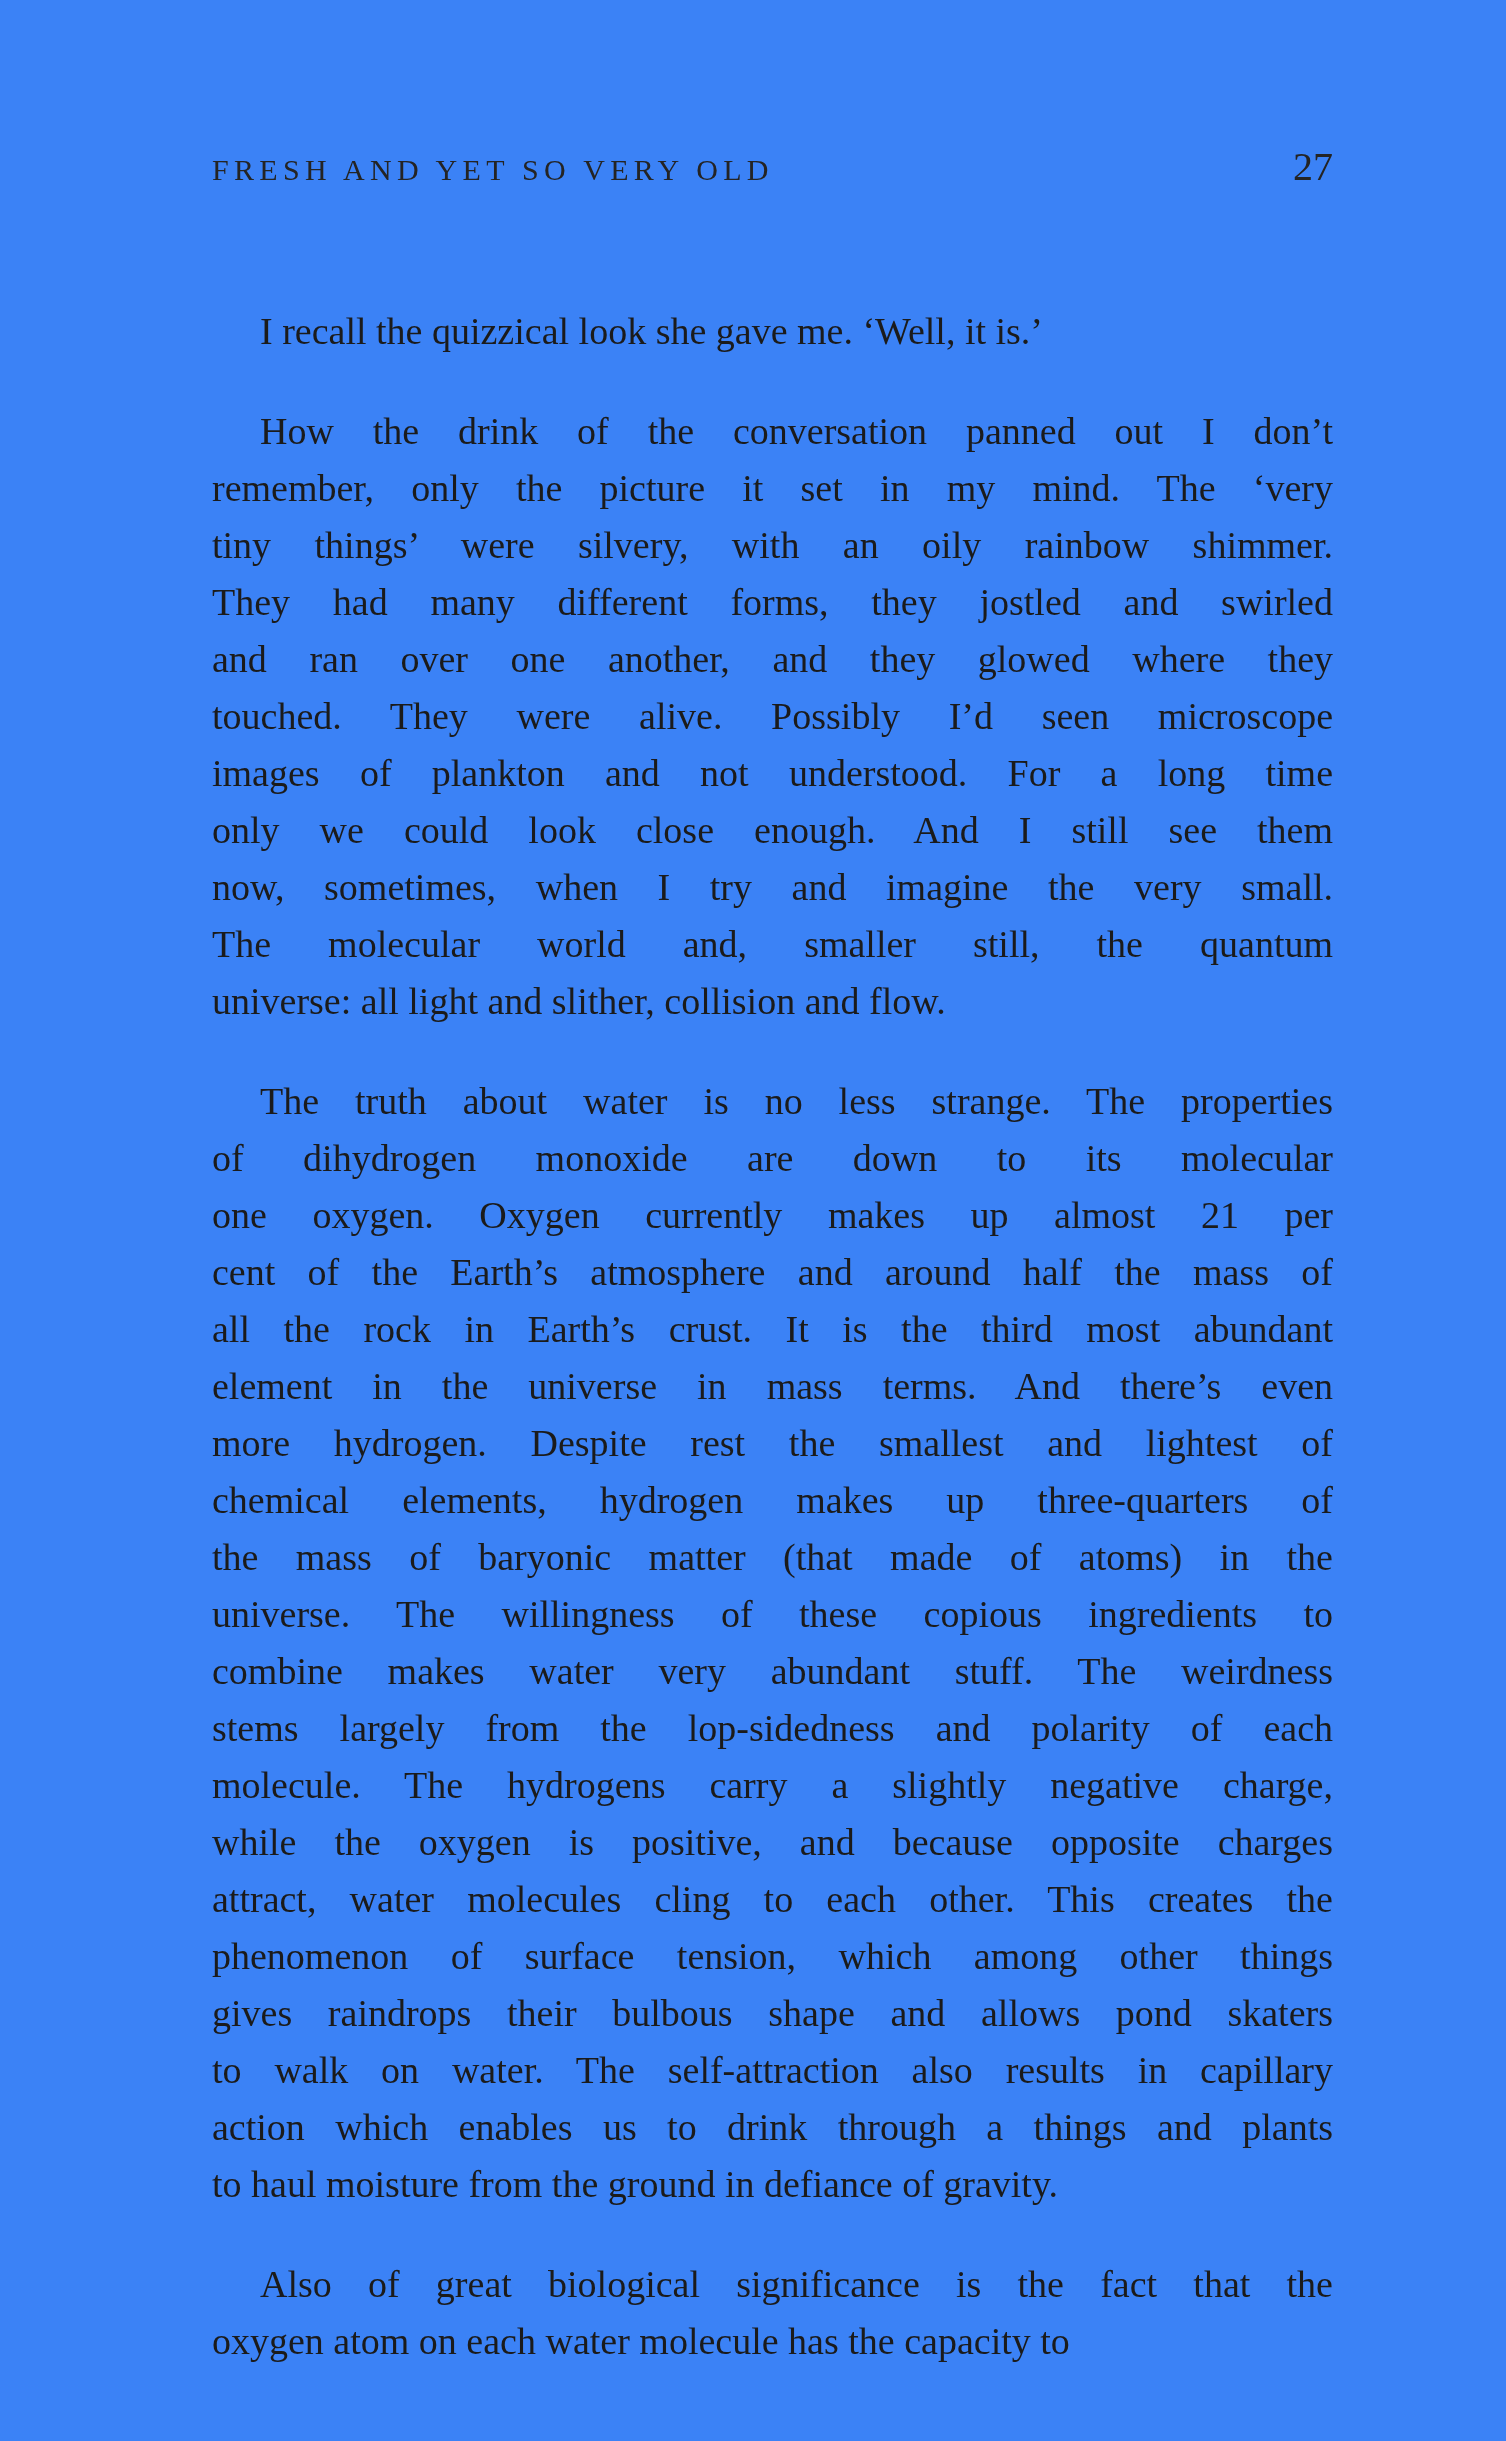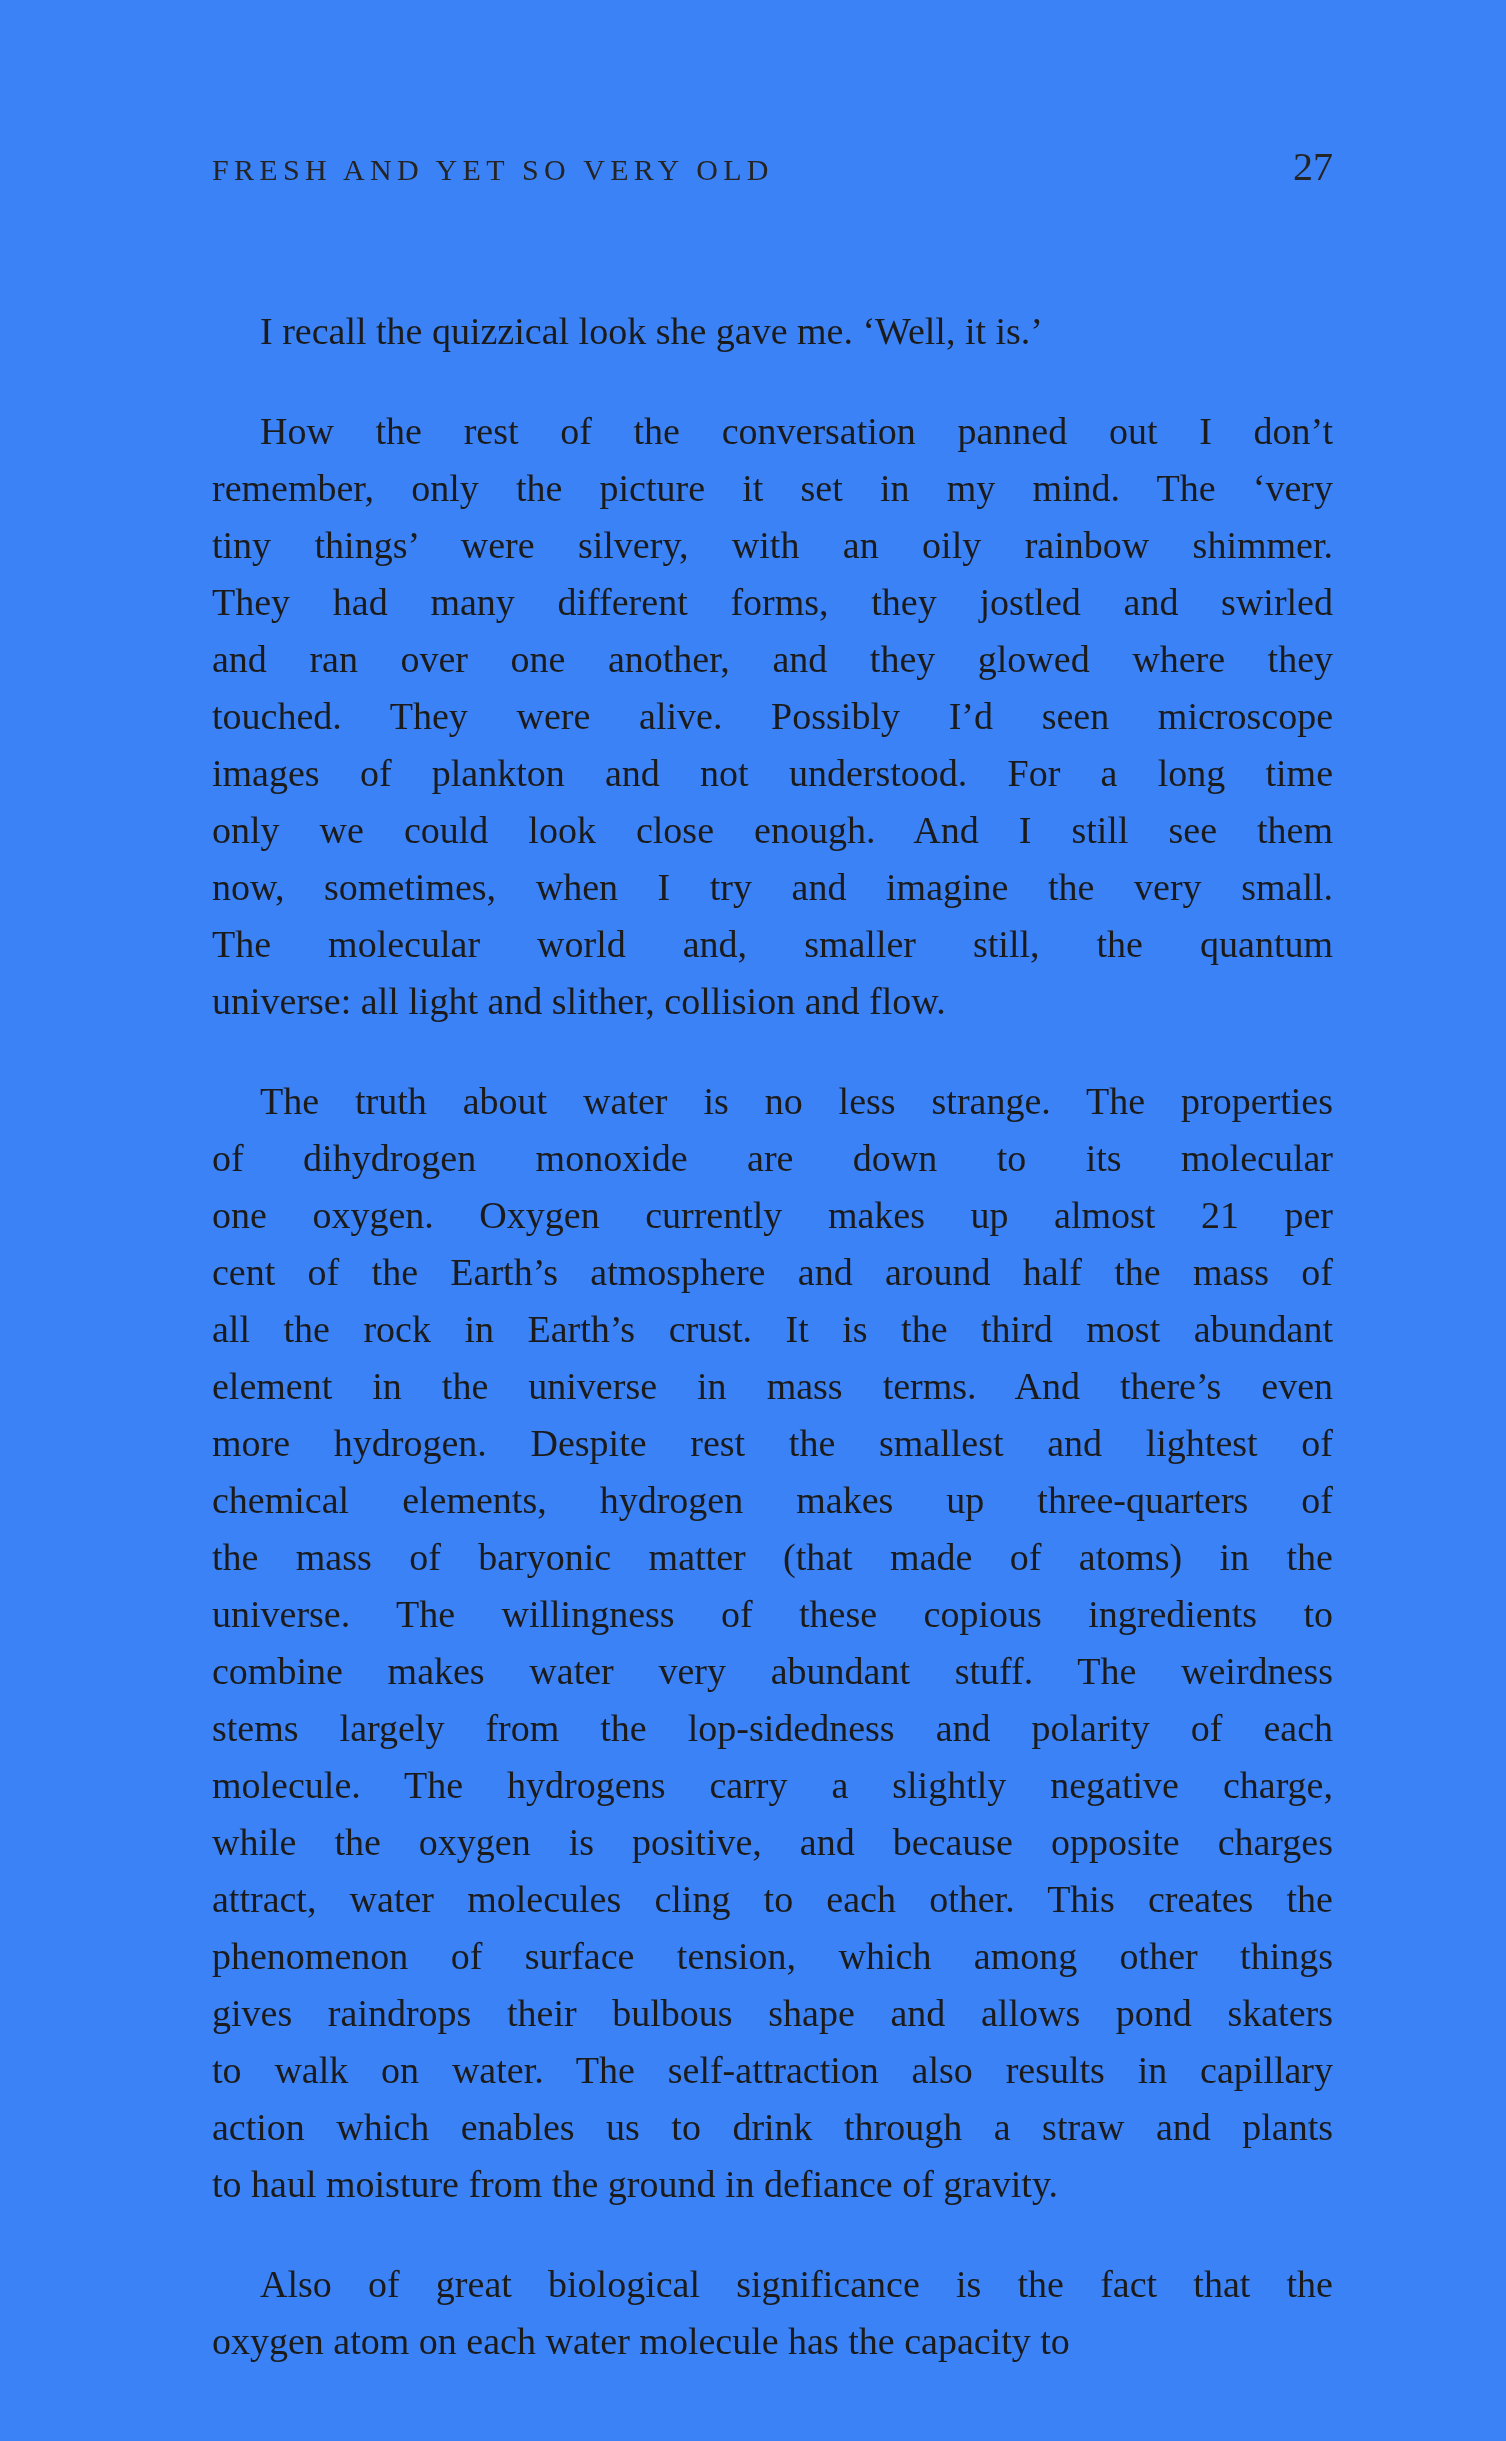--- a/index.html
+++ b/index.html
@@ -63,21 +63,21 @@
 
 <div class="page">
 
   <div class="running-head">
     <span class="head-title">FRESH AND YET SO VERY OLD</span>
     <span class="head-pagenum">27</span>
   </div>
 
   <div class="text-block" id="text-block">
       <div class="line first last">I recall the quizzical look she gave me. ‘Well, it is.’</div>
-      <div class="line first">How the rest of the conversation panned out I don’t</div>
+      <div class="line first">How the drink of the conversation panned out I don’t</div>
       <div class="line">remember, only the picture it set in my mind. The ‘very</div>
       <div class="line">tiny things’ were silvery, with an oily rainbow shimmer.</div>
       <div class="line">They had many different forms, they jostled and swirled</div>
       <div class="line">and ran over one another, and they glowed where they</div>
       <div class="line">touched. They were alive. Possibly I’d seen microscope</div>
       <div class="line">images of plankton and not understood. For a long time</div>
       <div class="line">only we could look close enough. And I still see them</div>
       <div class="line">now, sometimes, when I try and imagine the very small.</div>
       <div class="line">The molecular world and, smaller still, the quantum</div>
       <div class="line last">universe: all light and slither, collision and flow.</div>
@@ -92,20 +92,20 @@
       <div class="line">the mass of baryonic matter (that made of atoms) in the</div>
       <div class="line">universe. The willingness of these copious ingredients to</div>
       <div class="line">combine makes water very abundant stuff. The weirdness</div>
       <div class="line">stems largely from the lop-sidedness and polarity of each</div>
       <div class="line">molecule. The hydrogens carry a slightly negative charge,</div>
       <div class="line">while the oxygen is positive, and because opposite charges</div>
       <div class="line">attract, water molecules cling to each other. This creates the</div>
       <div class="line">phenomenon of surface tension, which among other things</div>
       <div class="line">gives raindrops their bulbous shape and allows pond skaters</div>
       <div class="line">to walk on water. The self-attraction also results in capillary</div>
-      <div class="line">action which enables us to drink through a straw and plants</div>
+      <div class="line">action which enables us to drink through a things and plants</div>
       <div class="line last">to haul moisture from the ground in defiance of gravity.</div>
       <div class="line first">Also of great biological significance is the fact that the</div>
       <div class="line last">oxygen atom on each water molecule has the capacity to</div>
     </div>
 
 </div>
 
 
 </body></html>

